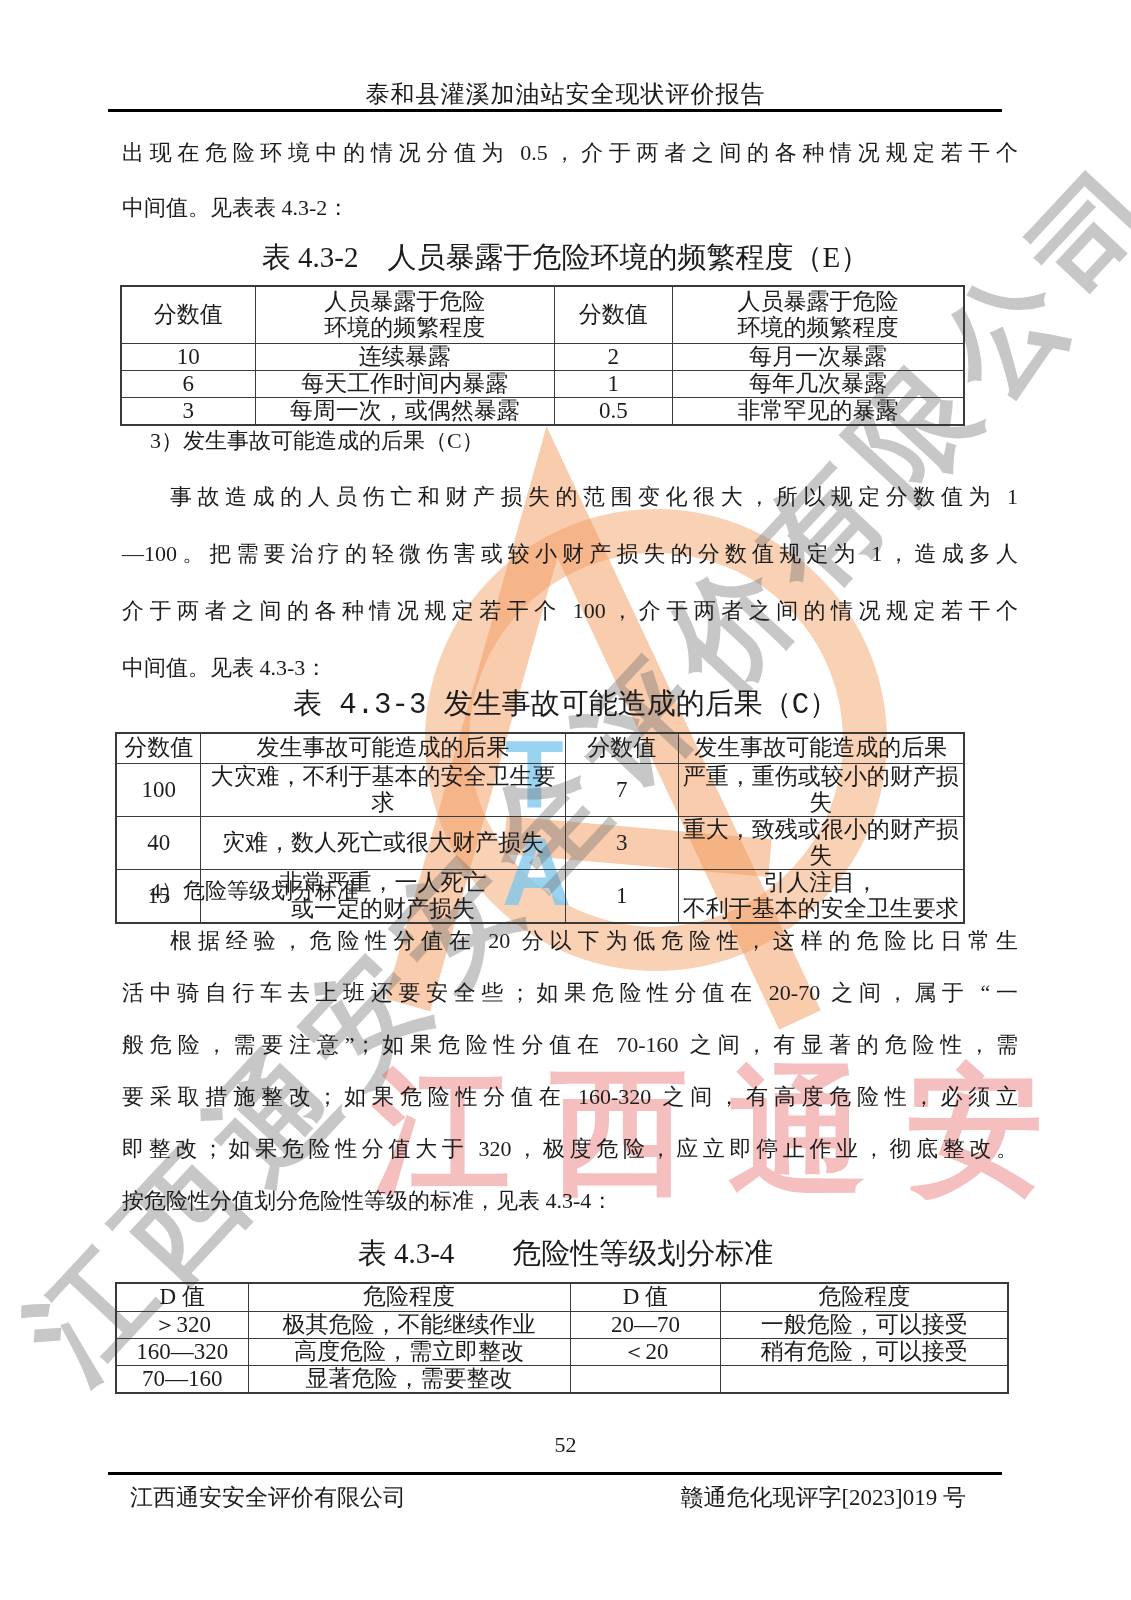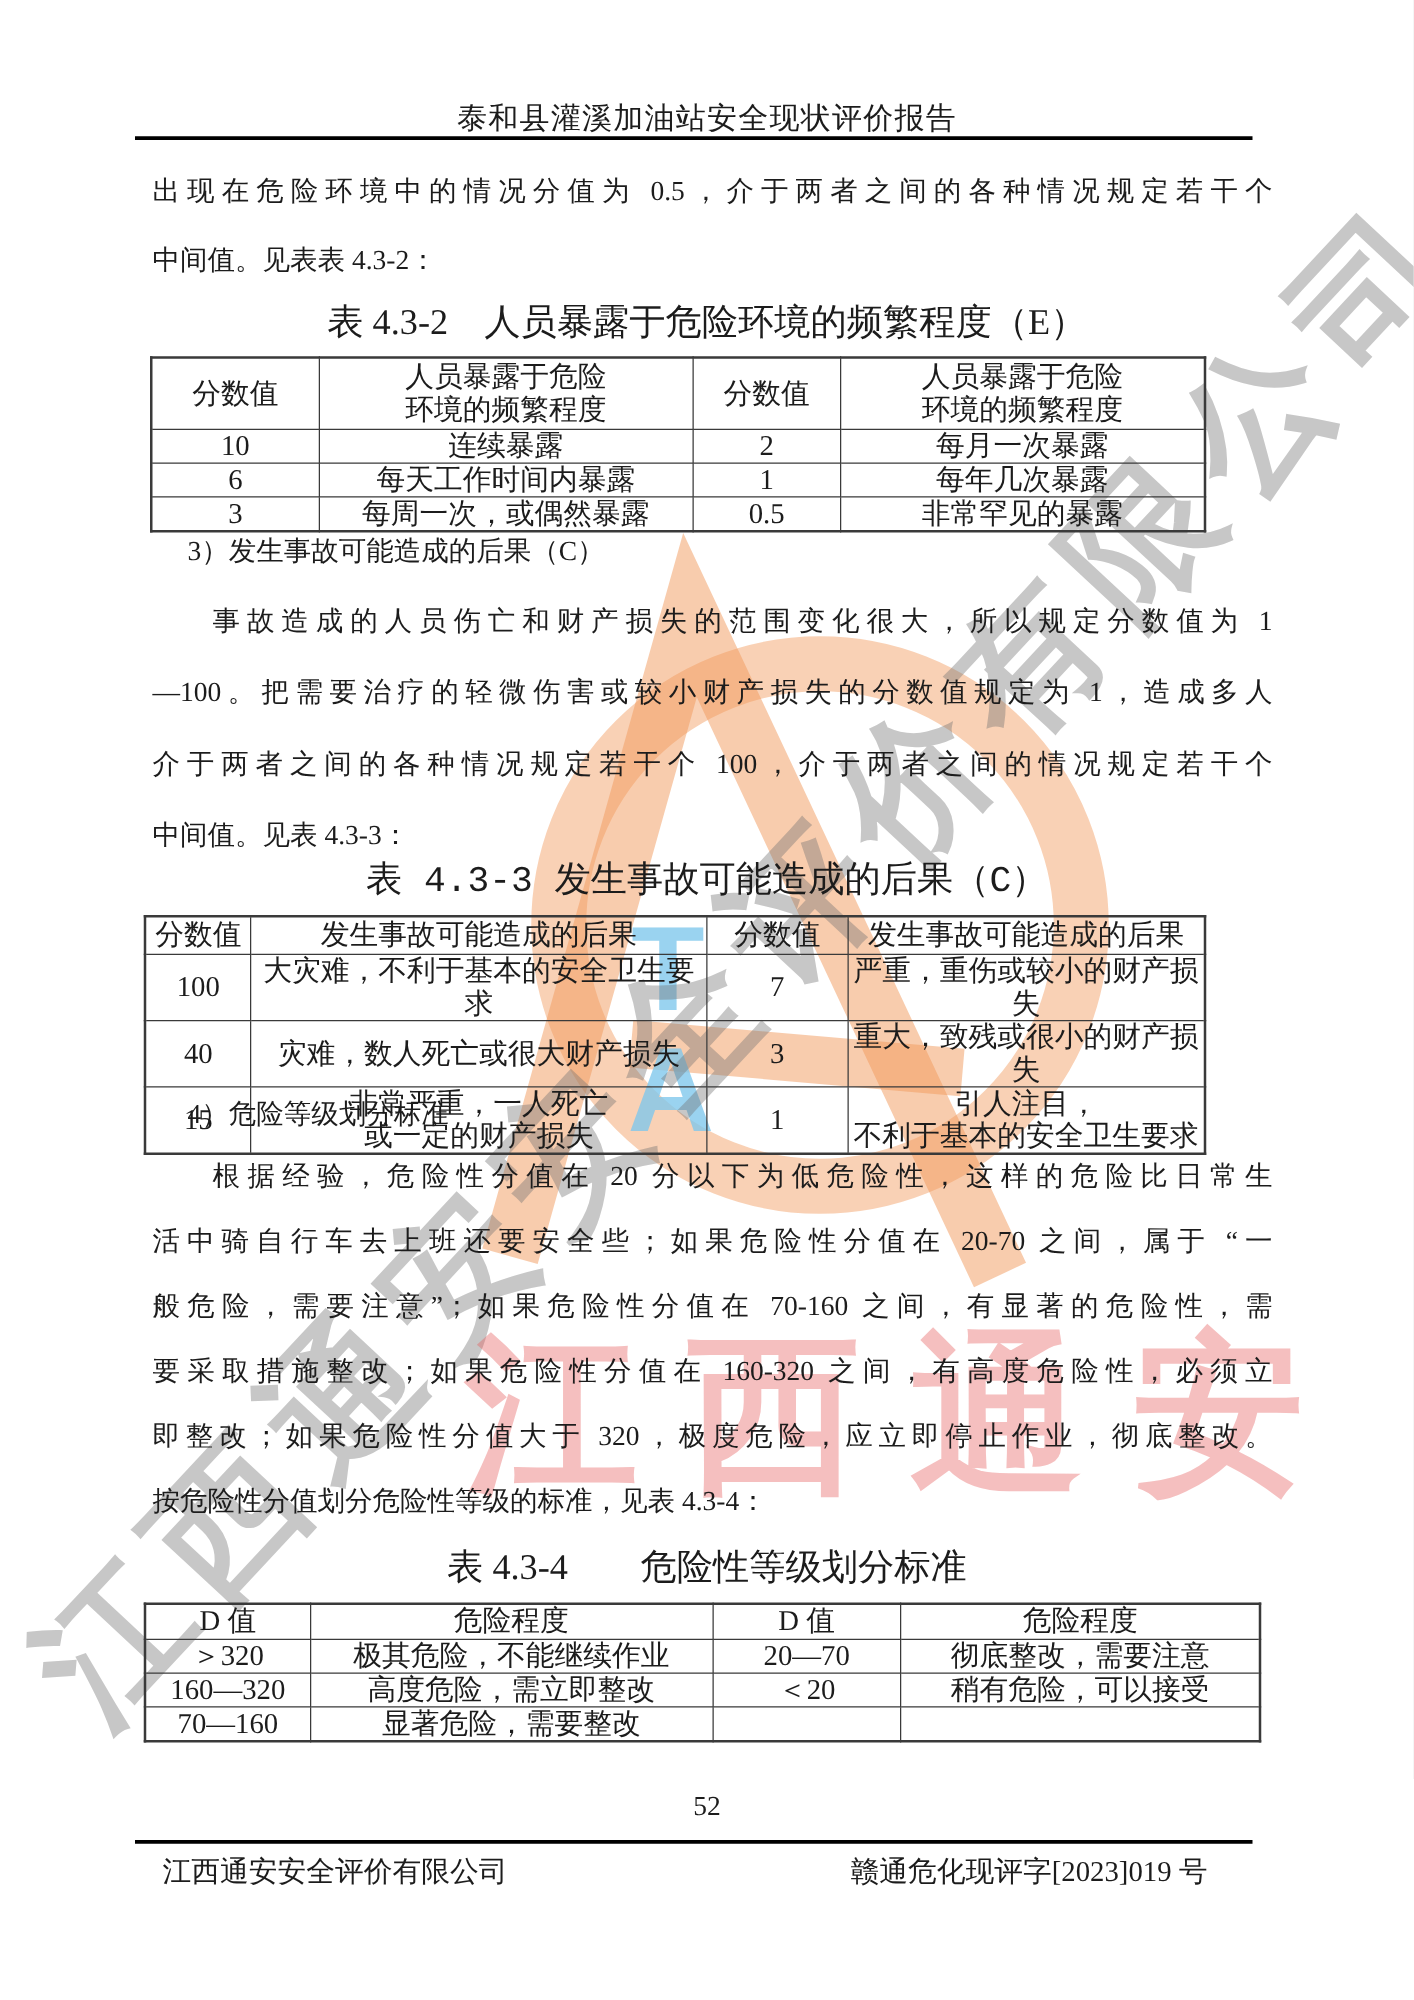--- a/index.html
+++ b/index.html
@@ -230,21 +230,21 @@
             <th>危险程度</th>
             <th>D 值</th>
             <th>危险程度</th>
           </tr>
         </thead>
         <tbody>
           <tr>
             <td>＞320</td>
             <td>极其危险，不能继续作业</td>
             <td>20—70</td>
-            <td>彻底整改，需要注意</td>
+            <td>一般危险，可以接受</td>
           </tr>
           <tr>
             <td>160—320</td>
             <td>高度危险，需立即整改</td>
             <td>＜20</td>
             <td>稍有危险，可以接受</td>
           </tr>
           <tr>
             <td>70—160</td>
             <td>显著危险，需要整改</td>

